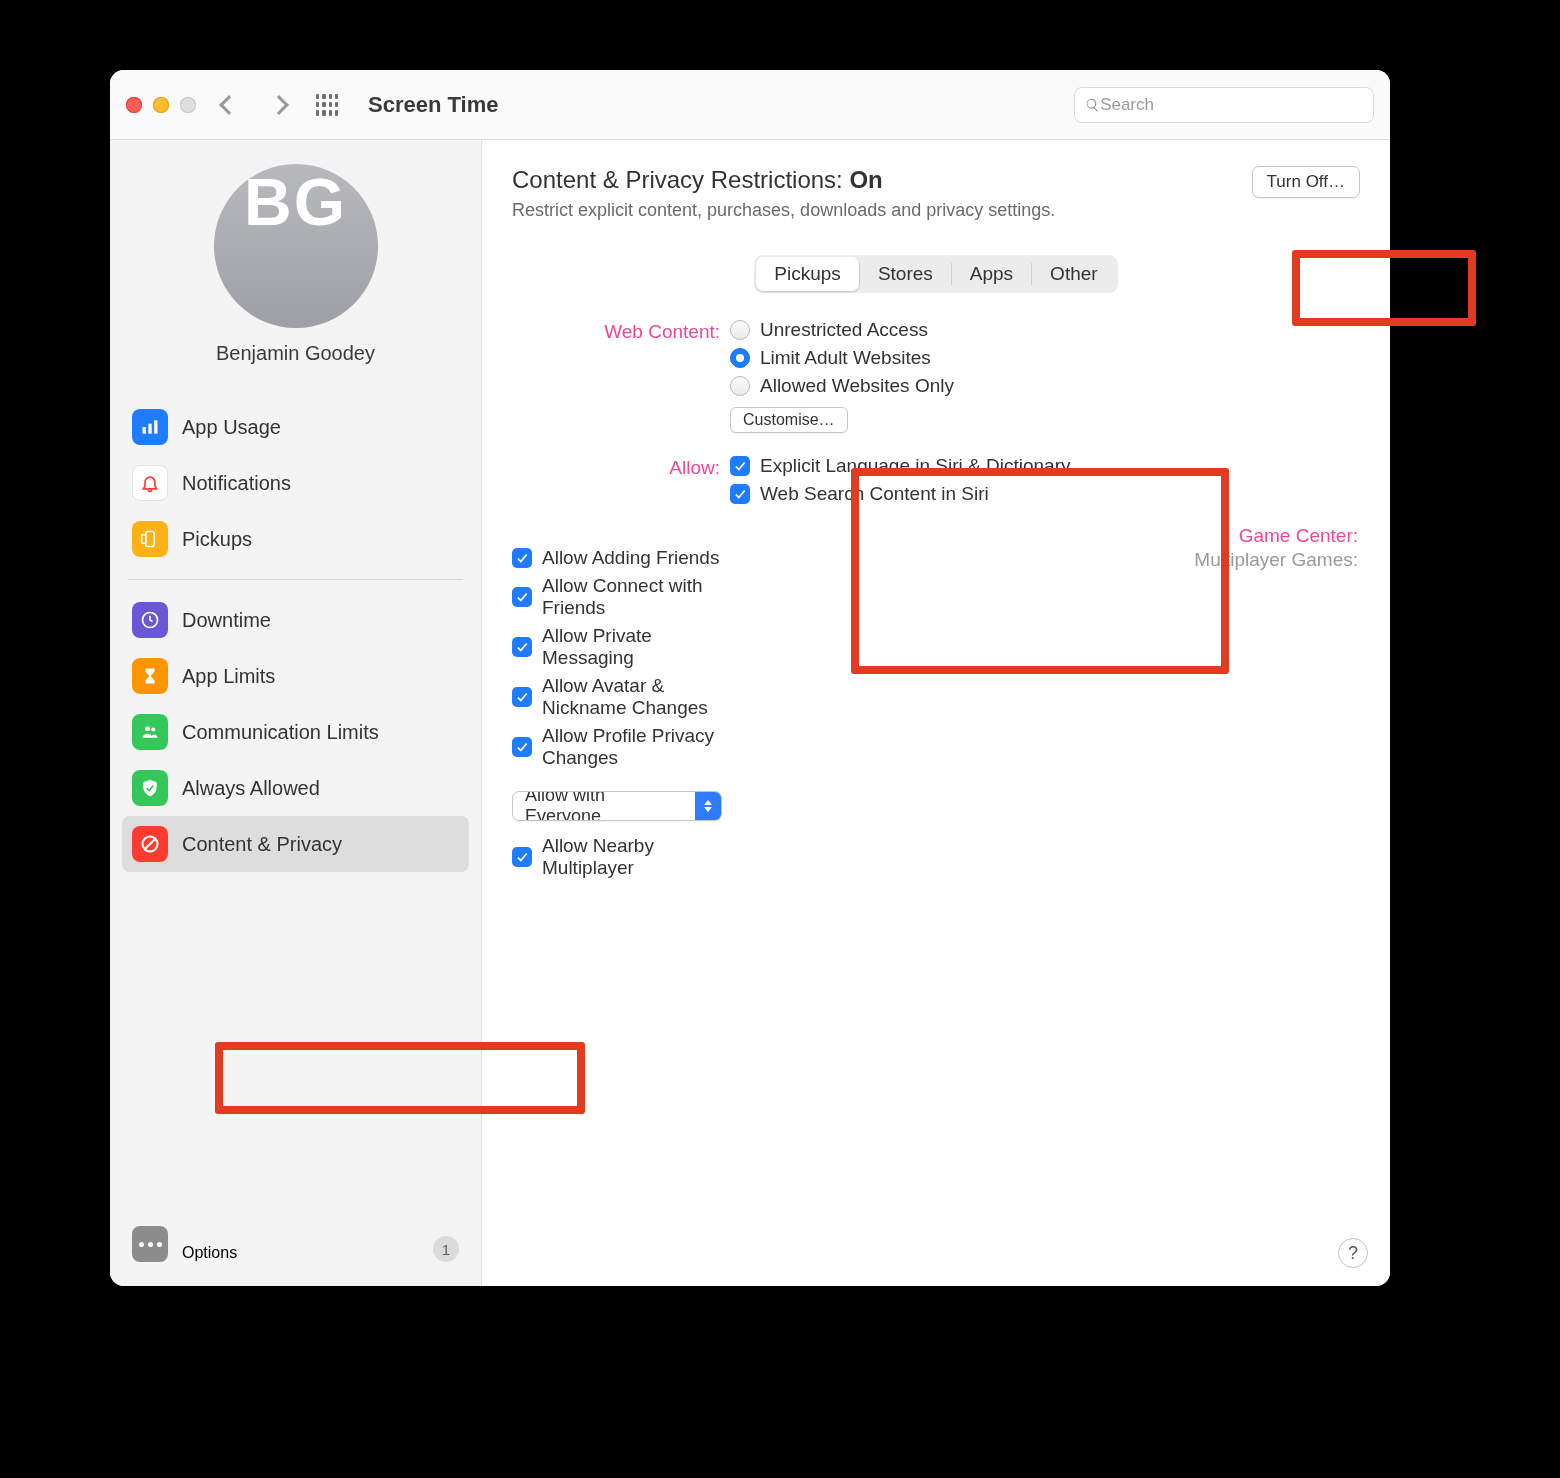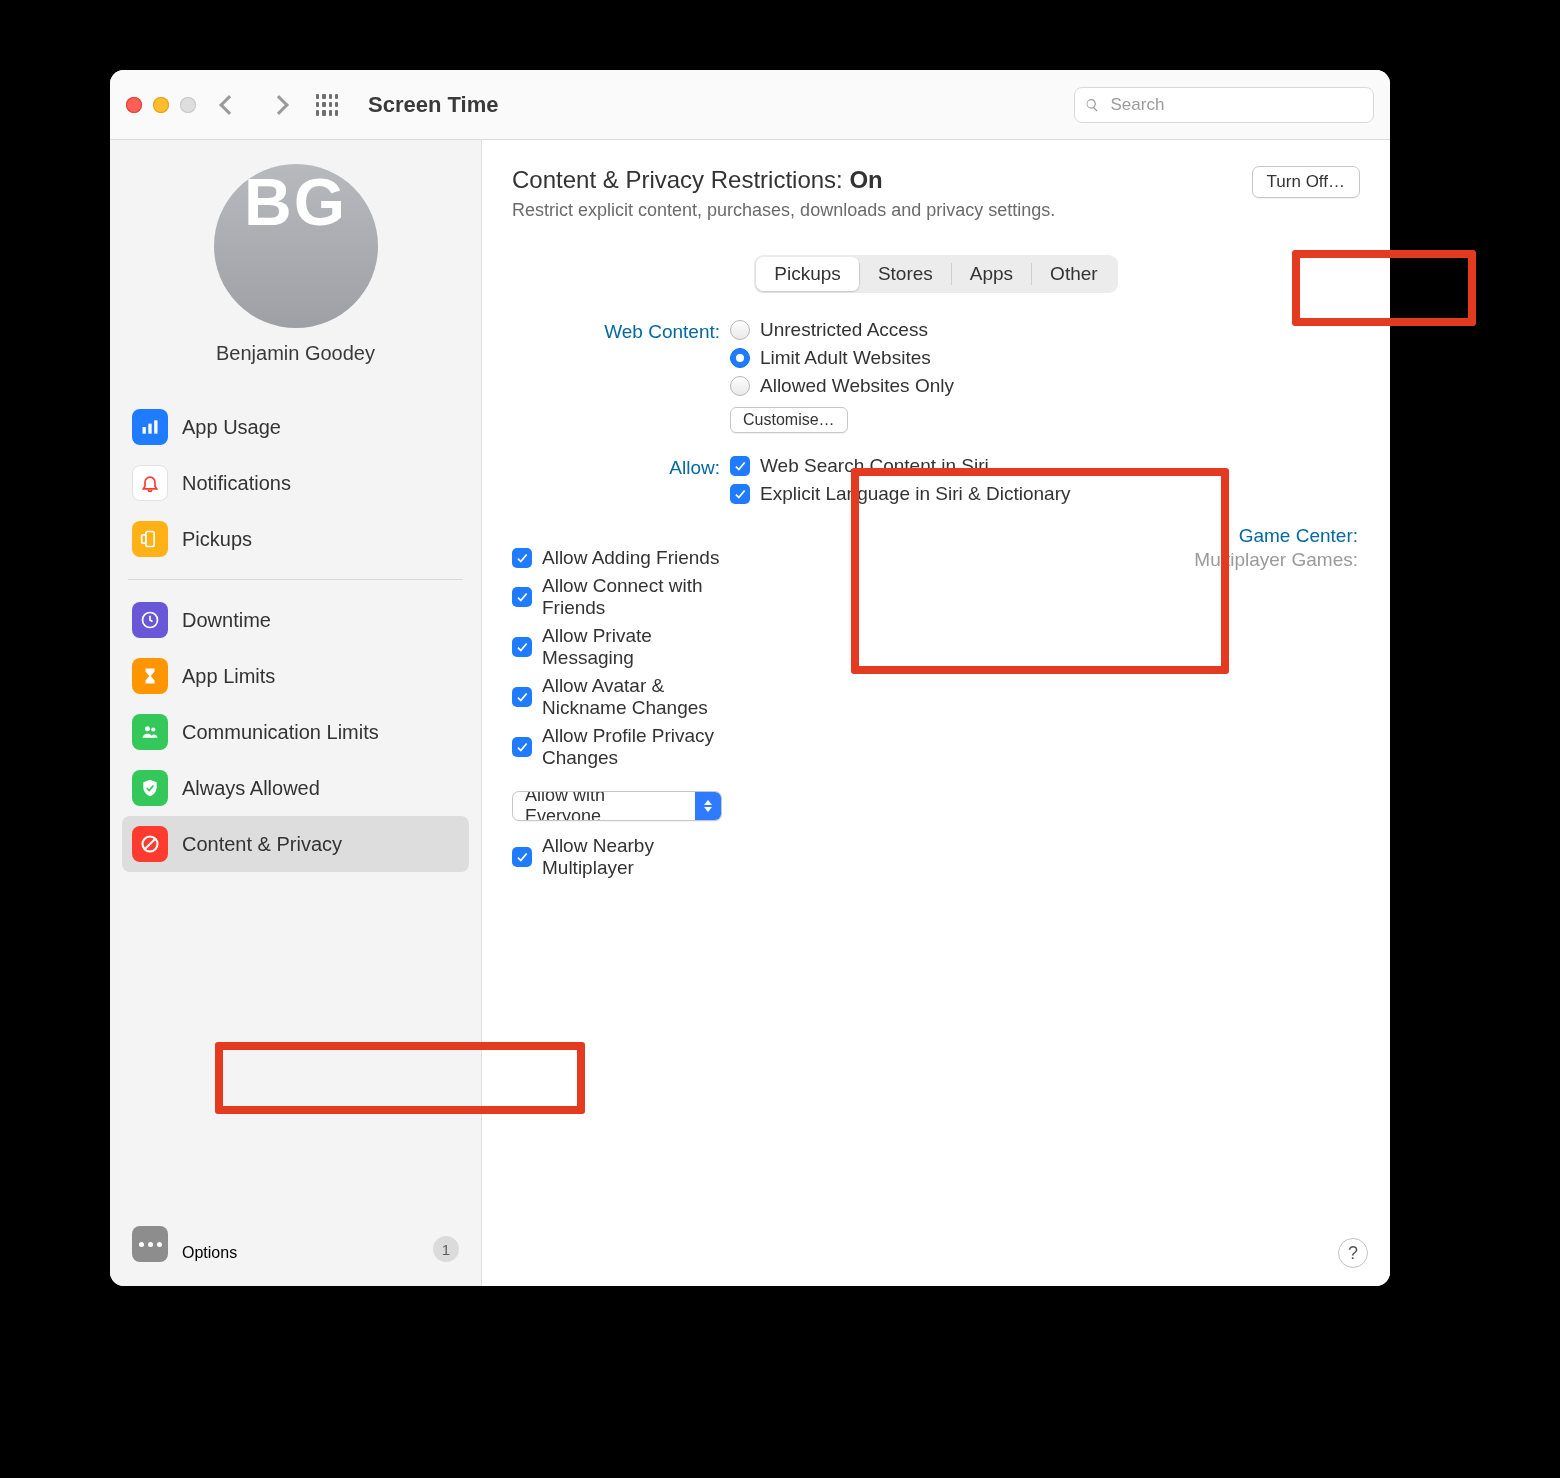--- a/index.html
+++ b/index.html
@@ -21,21 +21,21 @@
   .dot.red { background: #ff5f57; box-shadow: inset 0 0 0 1px #e33e32; }
   .dot.yellow { background: #febc2e; box-shadow: inset 0 0 0 1px #e1a116; }
   .dot.gray { background: #dedede; box-shadow: inset 0 0 0 1px #c6c6c6; }
   .navarrows { display: flex; gap: 36px; margin-right: 30px; }
   .chev { width: 14px; height: 14px; border: solid #9a9a9a; border-width: 0 3px 3px 0; display: inline-block; }
   .chev.left { transform: rotate(135deg); }
   .chev.right { transform: rotate(-45deg); }
   .appsgrid { width: 22px; height: 22px; display: grid; grid-template-columns: repeat(4,1fr); grid-template-rows: repeat(3,1fr); gap: 3px; margin-right: 30px; }
   .appsgrid span { background: #6f6f6f; border-radius: 1px; }
   .title { font-size: 22px; font-weight: 700; color: #3a3a3a; flex: 1; }
-  .searchwrap { width: 300px; height: 36px; border: 1px solid #d9d9d9; border-radius: 8px; background: #fff; display: flex; align-items: center; padding: 0 10px; gap: 11px; }
+  .searchwrap { width: 300px; height: 36px; border: 1px solid #d9d9d9; border-radius: 8px; background: #fff; display: flex; align-items: center; padding: 0 10px; gap: 0; }
   .searchwrap svg { width: 16px; height: 16px; fill: #999; }
   .searchwrap input { border: none; outline: none; font-size: 17px; color: #333; width: 100%; background: transparent; }
   .searchwrap input::placeholder { color: #9b9b9b; }
 
   
   .body { flex: 1; display: flex; min-height: 0; }
   .sidebar { width: 372px; background: #f4f4f4; border-right: 1px solid #e0e0e0; display: flex; flex-direction: column; padding: 24px 12px 16px; }
   .avatarblock { display: flex; flex-direction: column; align-items: center; margin-bottom: 34px; }
   .avatar { width: 164px; height: 164px; border-radius: 50%; background: linear-gradient(#b7b9bd,#9ea0a5); display: flex; align-items: flex-start; justify-content: center; color: #fff; font-size: 66px; font-weight: 600; letter-spacing: 2px; }
   .username { margin-top: 14px; font-size: 20px; color: #3a3a3a; }
@@ -60,21 +60,21 @@
   .headertext .sub { font-size: 18px; color: #6b6b6b; }
   .turnoffbtn { background: #fff; border: 1px solid #c7c7c7; border-radius: 7px; padding: 5px 14px; font-size: 17px; color: #333; box-shadow: 0 1px 1px rgba(0,0,0,.06); cursor: pointer; }
 
   .segwrap { display: flex; justify-content: center; margin: 34px 0 26px; }
   .seg { display: flex; background: #ececec; border-radius: 9px; padding: 2px; }
   .segbtn { padding: 6px 18px; font-size: 19px; color: #333; border-radius: 7px; cursor: pointer; }
   .segbtn.active { background: #fff; box-shadow: 0 1px 2px rgba(0,0,0,.18); }
   .segsep { width: 1px; background: #cfcfcf; margin: 6px 0; }
 
   .form { display: grid; grid-template-columns: 210px 1fr; column-gap: 8px; row-gap: 0; }
-  .flabel { text-align: right; font-size: 19px; color: #0369a1; padding-top: 2px; padding-right: 2px; }
+  .flabel { text-align: right; font-size: 19px; color: #ec4899; padding-top: 2px; padding-right: 2px; }
   .flabel.dim { color: #9a9a9a; }
   .fgroup { display: flex; flex-direction: column; gap: 6px; margin-bottom: 22px; }
   .radiorow, .checkrow { display: flex; align-items: center; gap: 10px; }
   .radio { width: 20px; height: 20px; border-radius: 50%; border: 1px solid #b8b8b8; background: linear-gradient(#fdfdfd,#eaeaea); position: relative; flex-shrink: 0; }
   .radio.checked { border-color: #156fe6; background: #1f7bff; }
   .radio.checked::after { content:""; position:absolute; inset:5px; border-radius:50%; background:#fff; }
   .chk { width: 20px; height: 20px; border-radius: 5px; background: #1f7bff; position: relative; flex-shrink: 0; display:flex; align-items:center; justify-content:center; }
   .chk svg { width: 14px; height: 14px; stroke: #fff; stroke-width: 3; fill: none; }
   .smallbtn { align-self: flex-start; margin-top: 4px; background: #fff; border: 1px solid #c7c7c7; border-radius: 6px; padding: 3px 12px; font-size: 16px; color: #333; box-shadow: 0 1px 1px rgba(0,0,0,.06); cursor: pointer; }
 
@@ -286,29 +286,29 @@
           </div>
 
           <div class="flabel">Allow:</div>
           <div class="fgroup" style="margin-bottom:18px;">
             <div class="checkrow">
               <div class="chk">
                   <svg viewBox="0 0 24 24">
                     <polyline points="5 13 10 18 20 6"></polyline>
                   </svg>
                 </div>
+              <span>Explicit Language in Siri &amp; Dictionary</span>
+            </div>
+            <div class="checkrow">
+              <div class="chk">
+                  <svg viewBox="0 0 24 24">
+                    <polyline points="5 13 10 18 20 6"></polyline>
+                  </svg>
+                </div>
               <span>Web Search Content in Siri</span>
-            </div>
-            <div class="checkrow">
-              <div class="chk">
-                  <svg viewBox="0 0 24 24">
-                    <polyline points="5 13 10 18 20 6"></polyline>
-                  </svg>
-                </div>
-              <span>Explicit Language in Siri &amp; Dictionary</span>
             </div>
           </div>
 
           <div></div>
 
           <div class="flabel">Game Center:</div>
           <div class="fgroup">
             <div class="checkrow">
               <div class="chk">
                   <svg viewBox="0 0 24 24">

